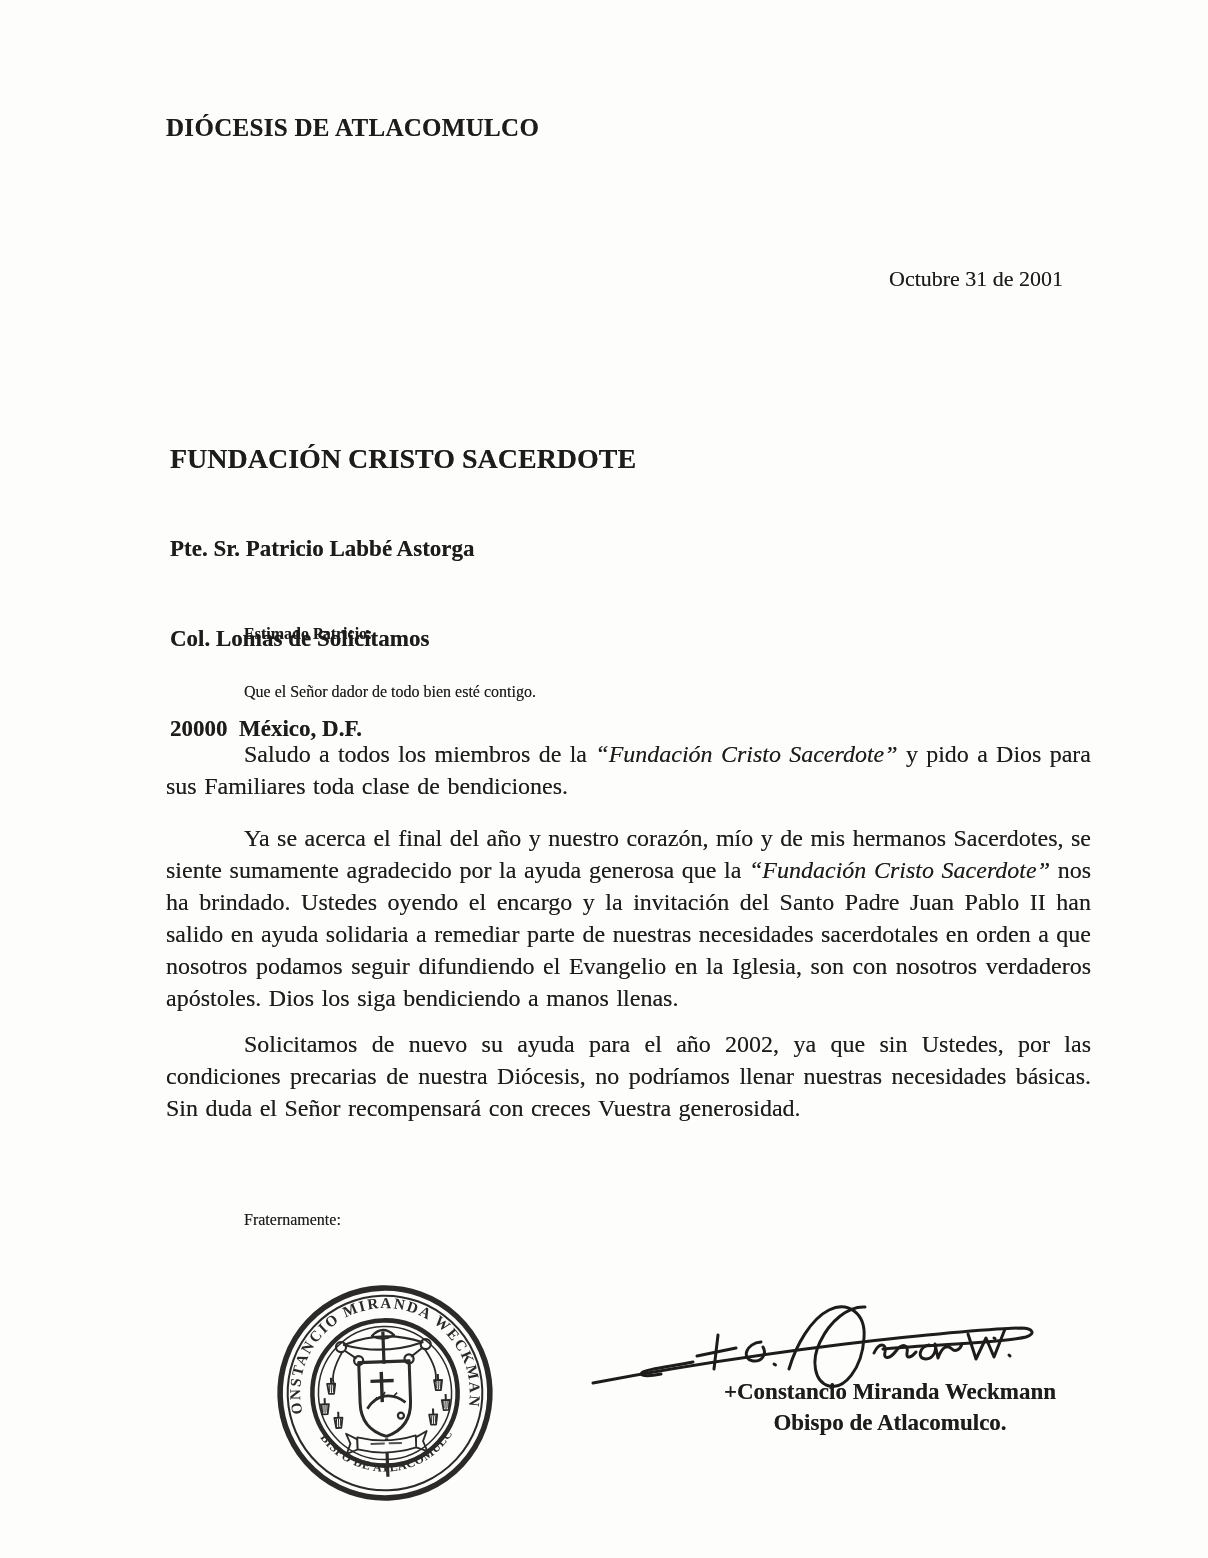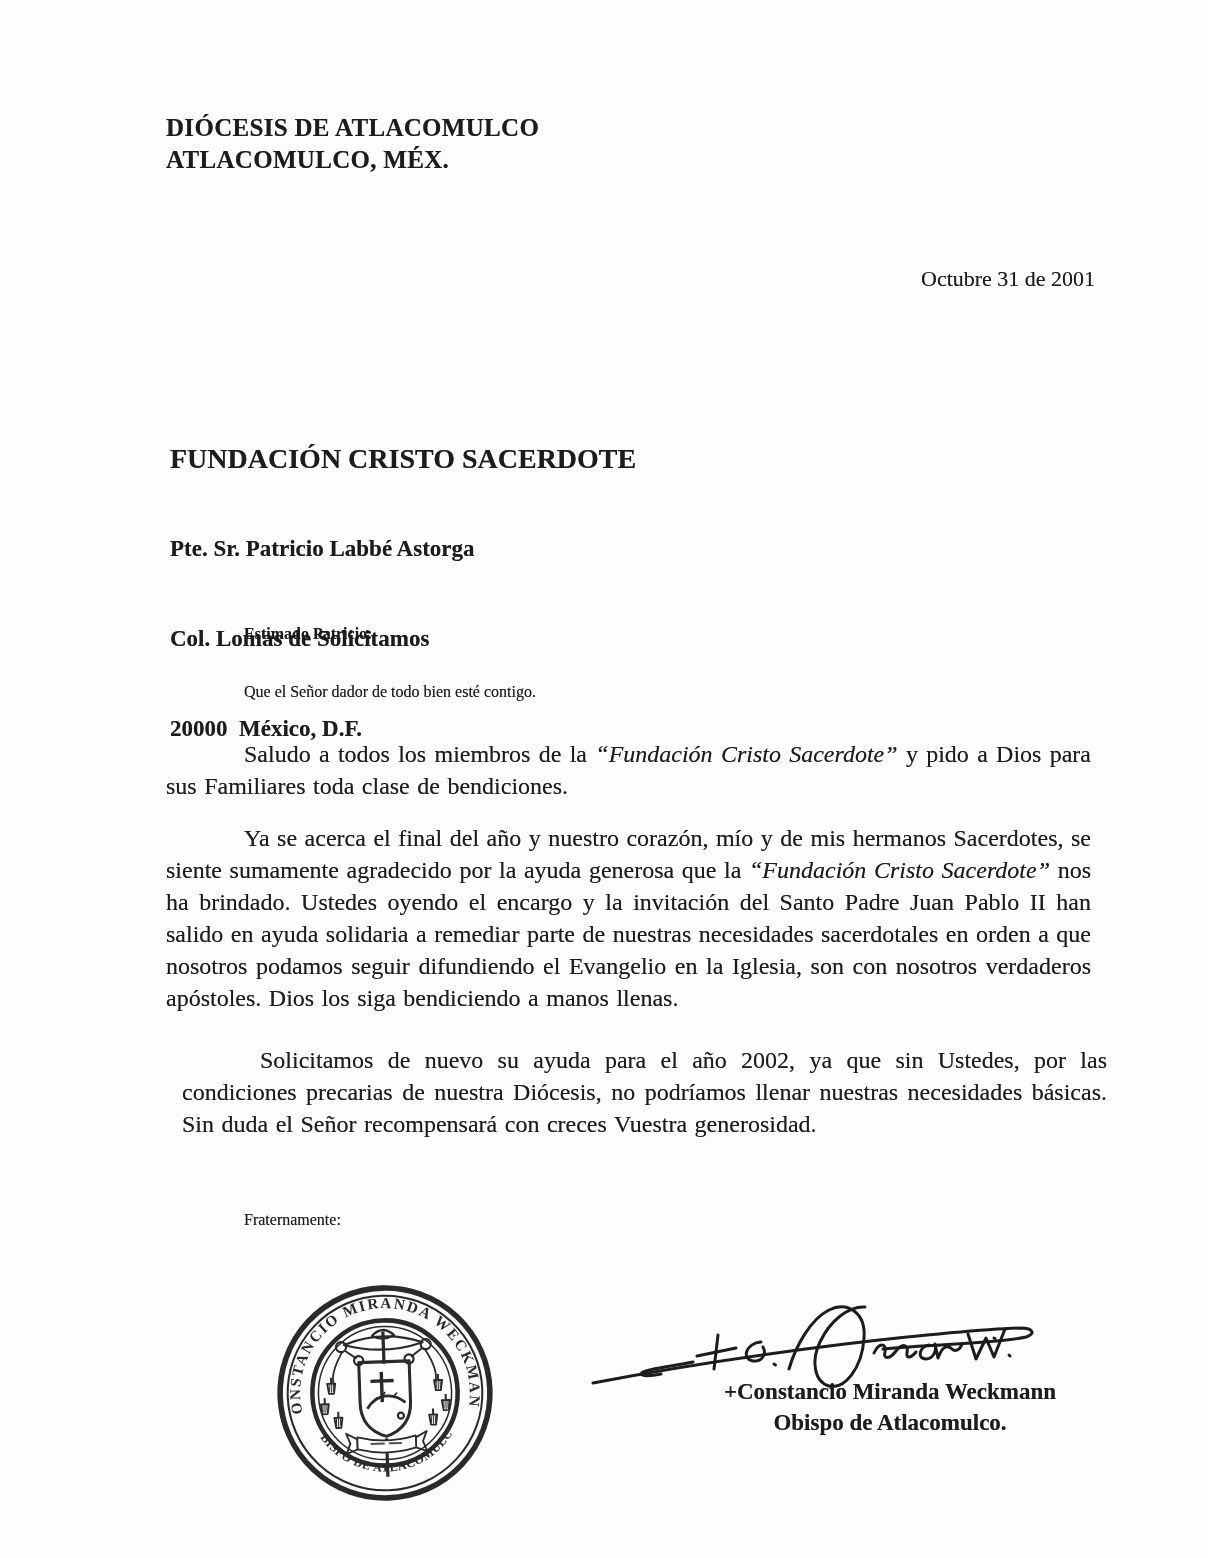--- a/index.html
+++ b/index.html
@@ -13,21 +13,20 @@
   }
   .txt{text-shadow:0 0 .4px rgba(20,20,20,.55);}
   .letterhead{
     position:absolute;left:166px;top:112px;
     font-weight:bold;font-size:25px;line-height:32px;
     letter-spacing:.3px;
   }
   .dateline{
     position:absolute;left:889px;top:266px;
     font-size:22px;
-    margin-left:32px;
   }
   .recipient{
     position:absolute;left:170px;top:384px;
     font-weight:bold;font-size:23px;line-height:30px;
     white-space:pre-wrap;
   }
   .recipient .org{font-size:28px;}
   .freeline{
     position:absolute;left:244px;
     font-size:16px;line-height:32px;
@@ -53,41 +52,40 @@
   .seal .arc-top{font-size:15px;letter-spacing:1.8px;}
   .seal .arc-bottom{font-size:12px;letter-spacing:.6px;}
 </style>
 </head>
 <body>
 
 <div class="page">
 
   <div class="letterhead txt">
     <div>DIÓCESIS DE ATLACOMULCO</div>
-    <div>ATLACOMULCO, MÉX.</div>
   </div>
 
   <div class="dateline txt">Octubre 31 de 2001</div>
 
   <div class="recipient txt">
     <div class="org">FUNDACIÓN CRISTO SACERDOTE</div>
     <div>Pte. Sr. Patricio Labbé Astorga</div>
     <div>Col. Lomas de Solicitamos</div>
     <div>20000  México, D.F.</div>
   </div>
 
   <div class="freeline bold txt" style="top:618px">Estimado Patricio:</div>
 
   <div class="freeline txt" style="top:676px">Que el Señor dador de todo bien esté contigo.</div>
 
   <p class="para txt" style="top:738px;margin:0"><span>Saludo a todos los miembros de la </span><span class="ital">“Fundación Cristo Sacerdote”</span><span> y pido a Dios para sus Familiares toda clase de bendiciones.</span></p>
 
   <p class="para txt" style="top:822px;margin:0"><span>Ya se acerca el final del año y nuestro corazón, mío y de mis hermanos Sacerdotes, se siente sumamente agradecido por la ayuda generosa que la </span><span class="ital">“Fundación Cristo Sacerdote”</span><span> nos ha brindado. Ustedes oyendo el encargo y la invitación del Santo Padre Juan Pablo II han salido en ayuda solidaria a remediar parte de nuestras necesidades sacerdotales en orden a que nosotros podamos seguir difundiendo el Evangelio en la Iglesia, son con nosotros verdaderos apóstoles. Dios los siga bendiciendo a manos llenas.</span></p>
 
-  <p class="para txt" style="top:1028px;margin:16px">Solicitamos de nuevo su ayuda para el año 2002, ya que sin Ustedes, por las condiciones precarias de nuestra Diócesis, no podríamos llenar nuestras necesidades básicas. Sin duda el Señor recompensará con creces Vuestra generosidad.</p>
+  <p class="para txt" style="top:1028px;margin:0">Solicitamos de nuevo su ayuda para el año 2002, ya que sin Ustedes, por las condiciones precarias de nuestra Diócesis, no podríamos llenar nuestras necesidades básicas. Sin duda el Señor recompensará con creces Vuestra generosidad.</p>
 
 
   <div class="freeline txt" style="top:1204px">Fraternamente:</div>
 
   <svg class="sig-scribble" viewBox="0 0 455 105">
     <g fill="none" stroke="#1d1c1a" stroke-width="3" stroke-linecap="round" stroke-linejoin="round">
 
       <path d="M 8,90 C 80,76 170,62 260,51 C 330,43 402,36 436,35 C 448,35 451,41 441,44 C 418,50 350,51 298,56"></path>
 
       <path d="M 108,69 C 88,73 62,76 58,79 C 52,83 62,84 76,81"></path>

